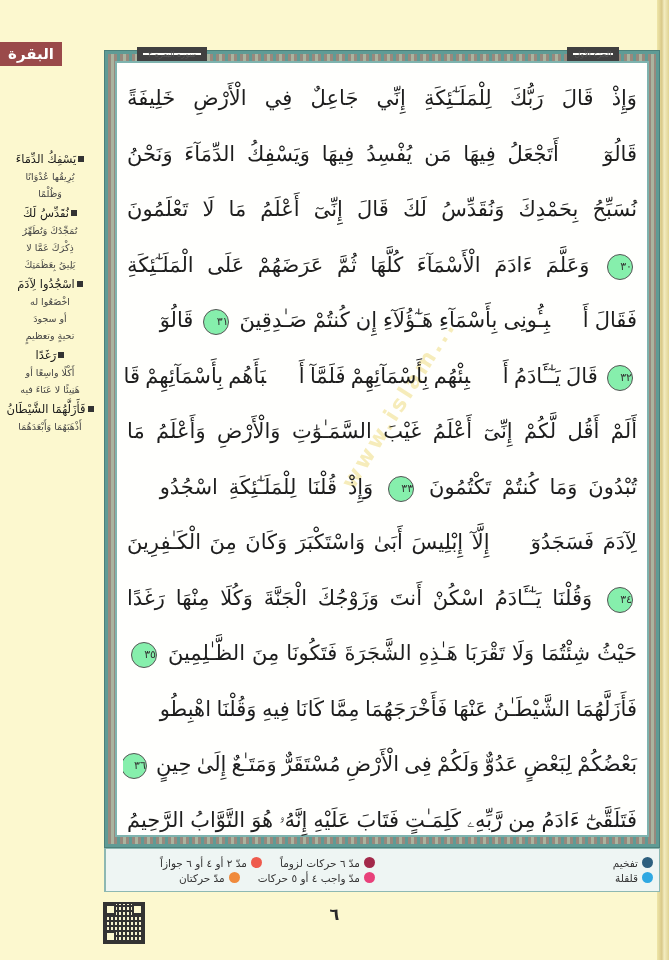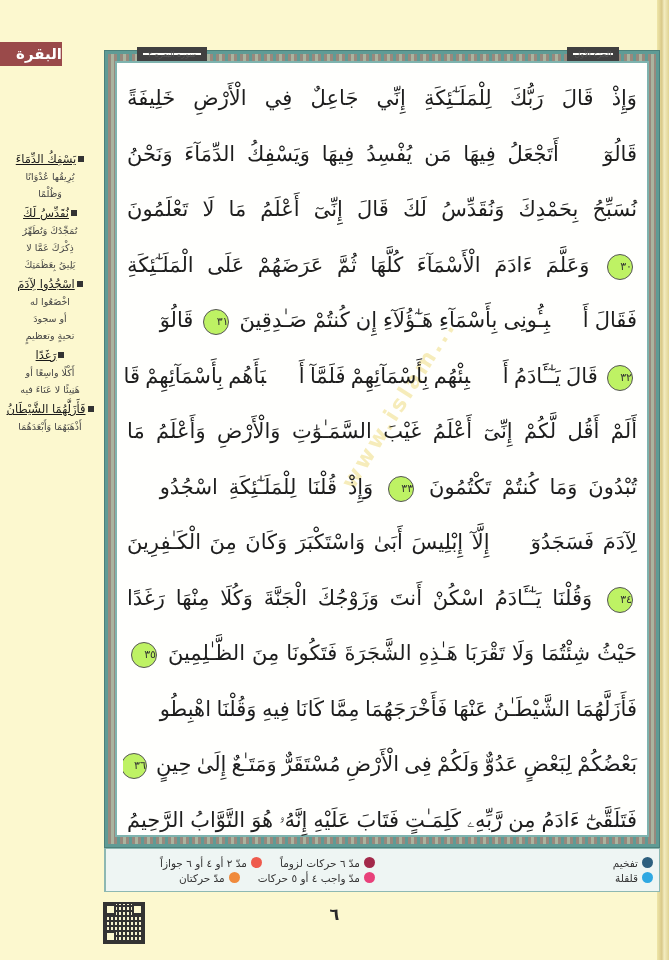--- a/index.html
+++ b/index.html
@@ -11,32 +11,32 @@
     color: #2a2a2a;
   }
   .right-edge {
     position: absolute; right: 0; top: 0; width: 12px; height: 960px;
     background: linear-gradient(to right, #efe6a8, #d9c98a 40%, #f3ecc0 60%, #e0d394);
   }
   .surah-tab {
     position: absolute; left: 0; top: 42px; width: 62px; height: 24px;
     background: #9a4a4a;
     color: #fff; font-size: 15px; font-weight: bold;
-    display: flex; align-items: center; justify-content: flex-start;
+    display: flex; align-items: center; justify-content: center;
     direction: rtl;
   }
   
   .glossary {
     position: absolute; left: 2px; top: 150px; width: 96px;
     direction: rtl; text-align: center;
   }
   .gloss-entry { margin-bottom: 2px; }
   .gloss-term {
     display: flex; flex-direction: row-reverse; justify-content: center; align-items: center;
-    font-size: 11.5px; color: #1a1a1a; line-height: 18px; gap: 2px; text-decoration: underline;
+    font-size: 11.5px; color: #1a1a1a; line-height: 18px; gap: 2px;
   }
   .gloss-bullet { width: 6px; height: 6px; background: #333; display: inline-block; }
   .gloss-def { font-size: 9.5px; color: #444; line-height: 17px; }
 
   
   .frame {
     position: absolute; left: 104px; top: 50px; width: 556px; height: 798px;
     background: #5f9b95;
     border: 1px solid #4b7f79;
   }
@@ -71,21 +71,21 @@
     font-size: 21px; line-height: 55px;
     text-align: justify; text-align-last: justify;
     color: #1e1e1e; white-space: nowrap; overflow: hidden;
     padding: 0 4px;
   }
   .ayah-num {
     display: inline-block; width: 26px; height: 26px;
     border: 1.5px solid #555; border-radius: 50%;
     font-size: 11px; line-height: 23px; text-align: center;
     vertical-align: middle; margin: 0 4px; color: #333;
-    background: #bef264;
+    background: #86efac;
   }
   .watermark {
     position: absolute; left: 170px; top: 300px; width: 260px; height: 28px;
     transform: rotate(-58deg); color: rgba(230, 200, 60, 0.35);
     font-size: 22px; font-weight: bold; letter-spacing: 3px; pointer-events: none;
   }
 
   
   .legend {
     position: absolute; left: 104px; top: 848px; width: 556px; height: 44px;

